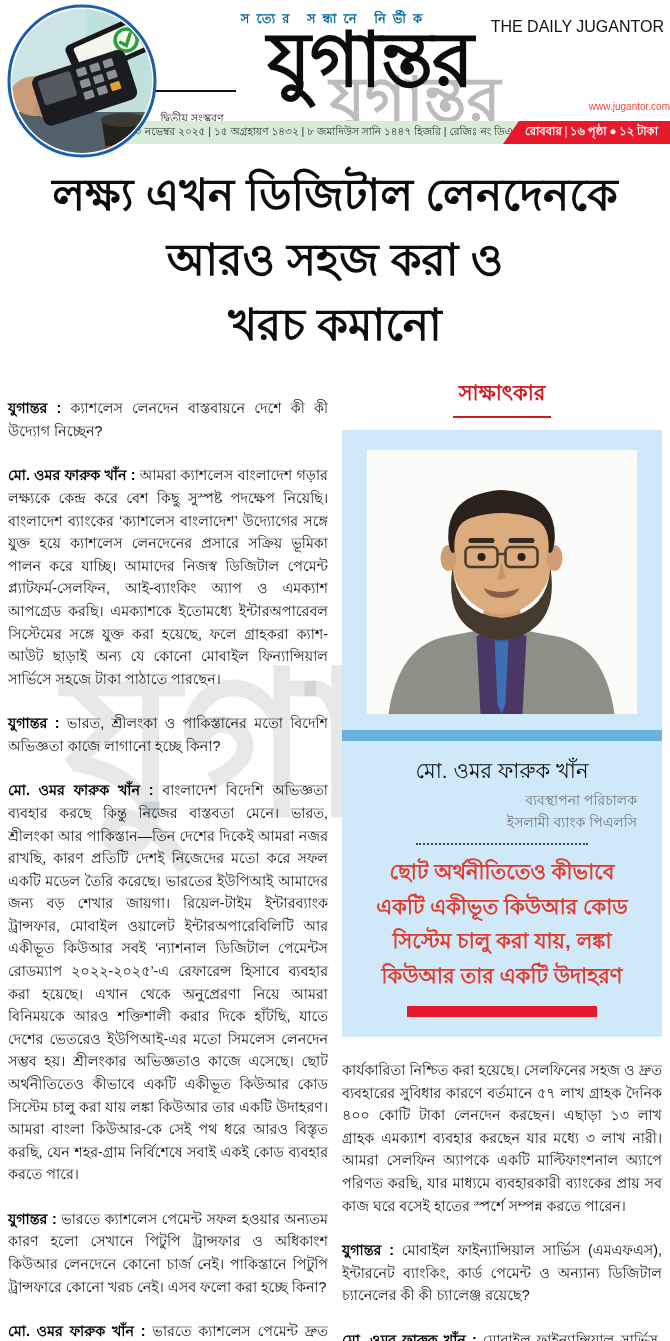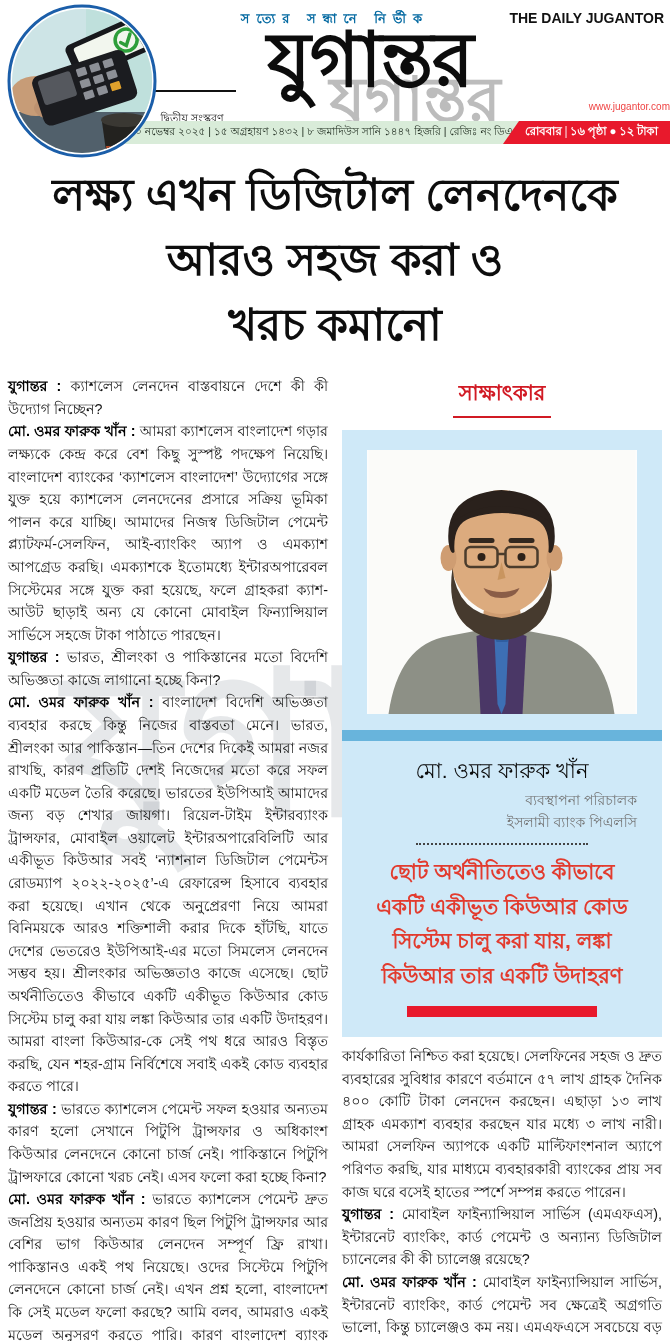--- a/index.html
+++ b/index.html
@@ -12,21 +12,21 @@
   .circle-photo { position:absolute; left:6px; top:4px; width:152px; height:154px; z-index:4; }
   .tagline { position:absolute; left:175px; top:9px; width:320px; text-align:center;
              color:#0369a1; font-size:13px; font-weight:bold; letter-spacing:7px; }
   .logo-ghost { position:absolute; left:235px; top:52px; width:360px; text-align:center;
                 font-size:62px; font-weight:900; color:#bcbcbc; z-index:0; }
   .logo-main { position:absolute; left:165px; top:20px; width:410px; text-align:center;
                font-size:76px; font-weight:900; color:#0c0c0c; line-height:1.05; z-index:1;
                letter-spacing:-1px; }
   .edition { position:absolute; left:148px; top:90px; width:88px; text-align:center;
              font-size:11px; color:#111; border-top:2px solid #111; padding-top:18px; z-index:2; }
-  .eng-name { position:absolute; right:6px; top:10px; font-size:14px; font-weight:bold; color:#111; }
+  .eng-name { position:absolute; right:6px; top:18px; font-size:16px; font-weight:normal; color:#111; }
   .website { position:absolute; right:0; top:101px; font-size:10px; color:#ef4444; }
   .info-bar { position:absolute; left:90px; right:0; top:121px; height:23px;
               background:#d9ecd9; display:flex; align-items:center; z-index:3; }
   .info-text { padding-left:16px; font-size:10.5px; color:#233023; white-space:nowrap; }
   .issue-badge { position:absolute; right:0; top:0; height:23px; background:#e8192c;
                  color:#fff; font-size:11.5px; font-weight:bold; display:flex; align-items:center;
                  padding:0 12px 0 22px; clip-path:polygon(16px 0,100% 0,100% 100%,0 100%);font-family:Liberation Serif, serif; }
 
   
   .headline { margin-top:12px; text-align:center; font-weight:bold; color:#0d0d0d;
@@ -34,21 +34,21 @@
   .headline span { display:block; }
 
   
   .watermark { position:absolute; left:-40px; top:590px; width:760px; text-align:center;
                font-size:200px; font-weight:900; color:rgba(100,112,122,0.16); z-index:0;
                pointer-events:none; white-space:nowrap; }
 
   
   .columns { position:relative; z-index:1; display:flex; gap:14px; padding:0 8px; margin-top:18px; }
   .col { width:320px; }
-  .para { font-size:14.3px; line-height:1.58; text-align:justify; color:#151515; }
+  .para { font-size:14.3px; line-height:1.58; text-align:justify; color:#151515;margin-top:22px; }
   .para b { color:#000; }
 
   
   .section-label-wrap { text-align:center; margin:2px 0 12px; }
   .section-label { display:inline-block; color:#d11a24; font-size:21px; font-weight:bold;
                    border-bottom:2.5px solid #d11a24; padding:0 6px 4px; }
   .interview-card { background:#cfe9f8; padding:20px 25px 18px; margin-bottom:8px; }
   .photo-frame { background:#fdfdfd; width:100%; height:264px; overflow:hidden; }
   .photo-frame svg { display:block; width:100%; height:100%; }
   .blue-strip { height:11px; background:#68b4dc; margin:16px -25px 0; }

